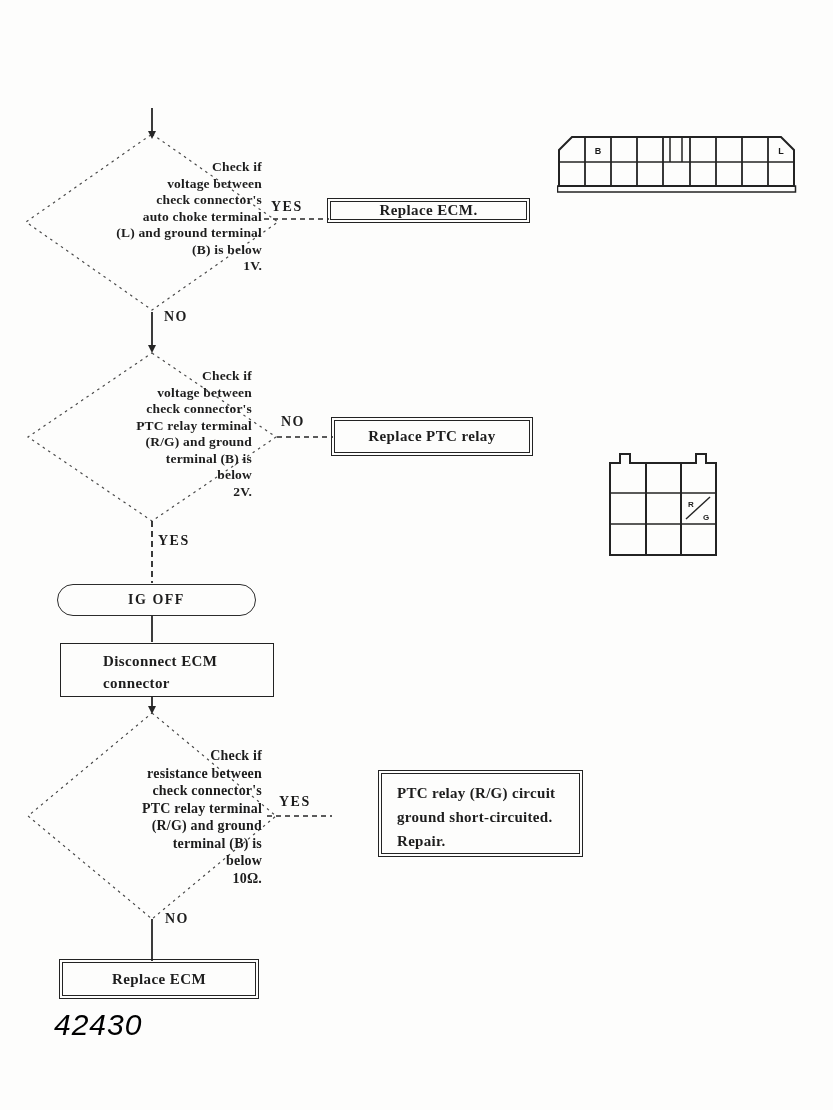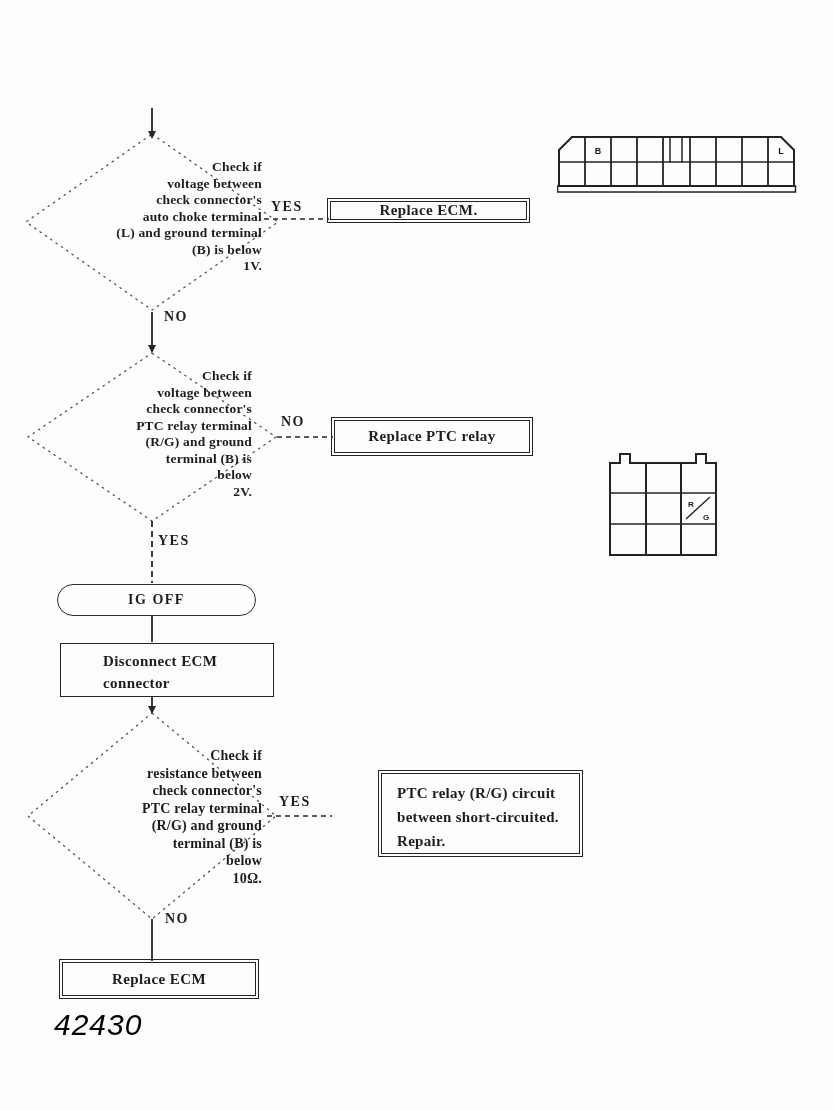--- a/index.html
+++ b/index.html
@@ -125,21 +125,21 @@
     <div>(R/G) and ground</div>
     <div>terminal (B) is</div>
     <div>below</div>
     <div>10Ω.</div>
   </div>
 
   <div class="edge-label" style="left:279px;top:794px;">YES</div>
 
   <div class="node dbox-left" style="left:333px;top:773px;width:199px;height:81px;margin-left:48px;">
     <div>PTC relay (R/G) circuit</div>
-    <div>between short-circuited.</div>
+    <div>ground short-circuited.</div>
     <div>Repair.</div>
   </div>
 
   <div class="edge-label" style="left:165px;top:911px;">NO</div>
 
   <div class="node dbox" style="left:62px;top:962px;width:194px;height:34px;">Replace ECM</div>
 
   <div class="fig-num" style="left:54px;top:1008px;">42430</div>
 
   <svg class="node" style="left:557px;top:135px;" width="240" height="66" viewBox="0 0 240 66">

